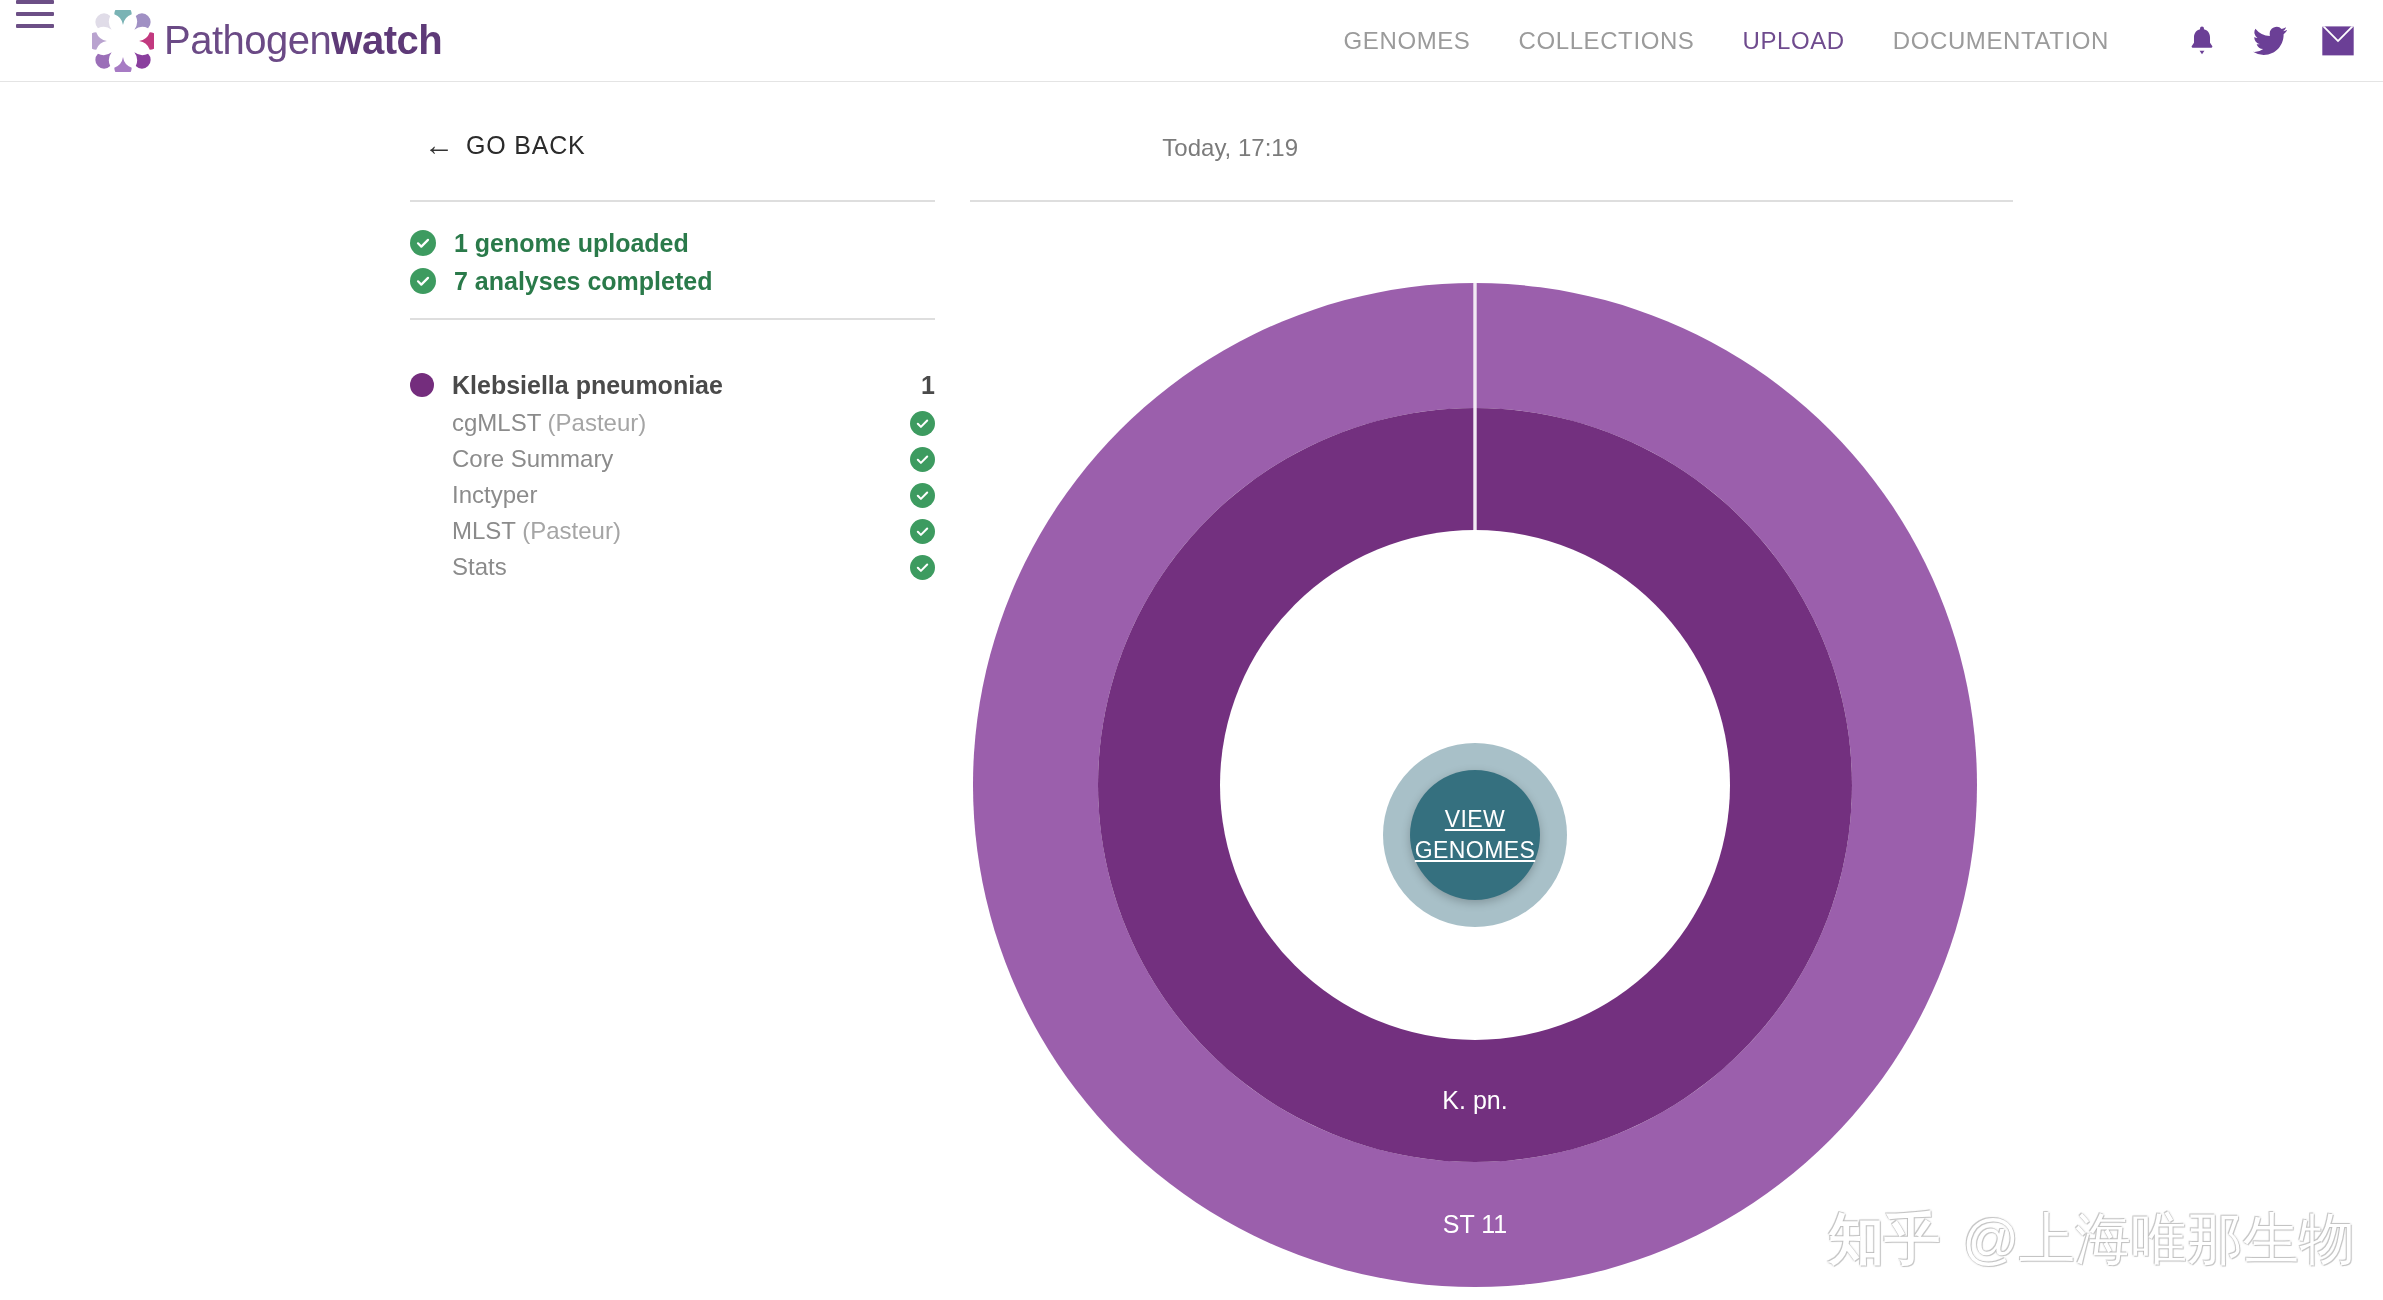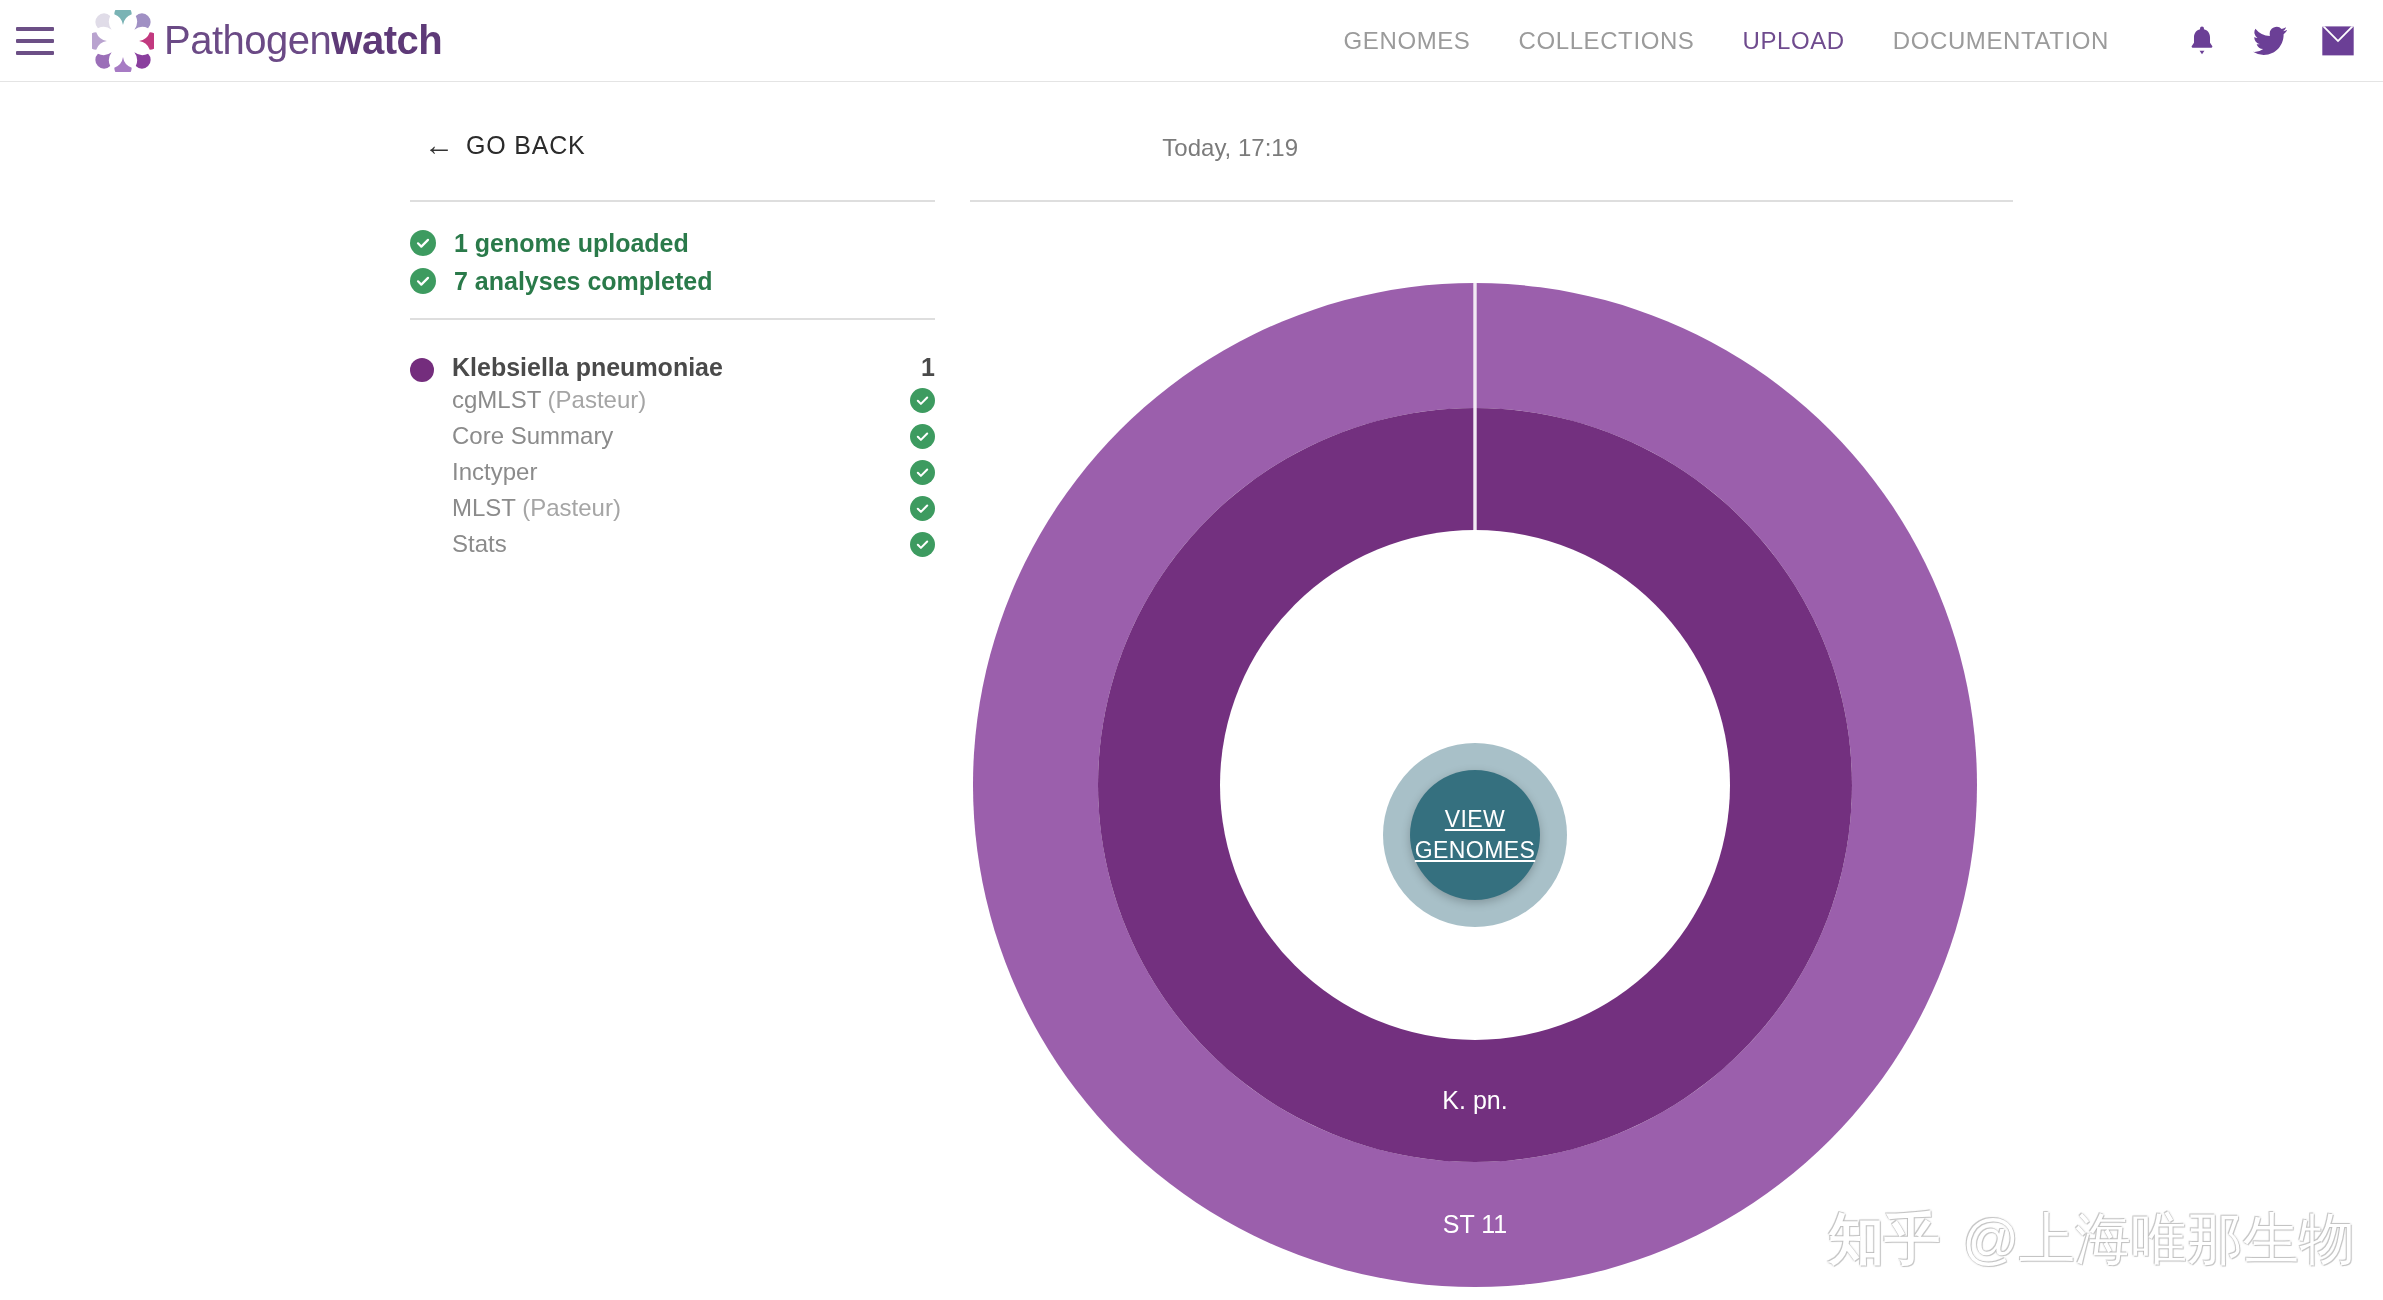--- a/index.html
+++ b/index.html
@@ -14,21 +14,20 @@
 
   
   .header {
     position: absolute;
     top: 0; left: 0;
     width: 2383px;
     height: 82px;
     background: #ffffff;
     border-bottom: 1px solid #e4e4e4;
     display: flex;
-    align-items: center;
   }
 
   .hamburger {
     width: 38px;
     height: 28px;
     margin-left: 16px;
     display: flex;
     flex-direction: column;
     justify-content: space-between;
     cursor: pointer;
@@ -157,22 +156,23 @@
     display: flex;
     align-items: center;
     justify-content: center;
     flex: 0 0 auto;
   }
   .check svg { display: block; }
 
   .species-block { padding-top: 22px; }
   .species-header {
     display: flex;
-    align-items: flex-end;
+    align-items: center;
     height: 40px;
+    margin-top: 23px;
   }
   .species-dot {
     width: 24px; height: 24px;
     border-radius: 50%;
     background: #742d7d;
     flex: 0 0 auto;
   }
   .species-name {
     font-size: 25px;
     font-weight: 700;

